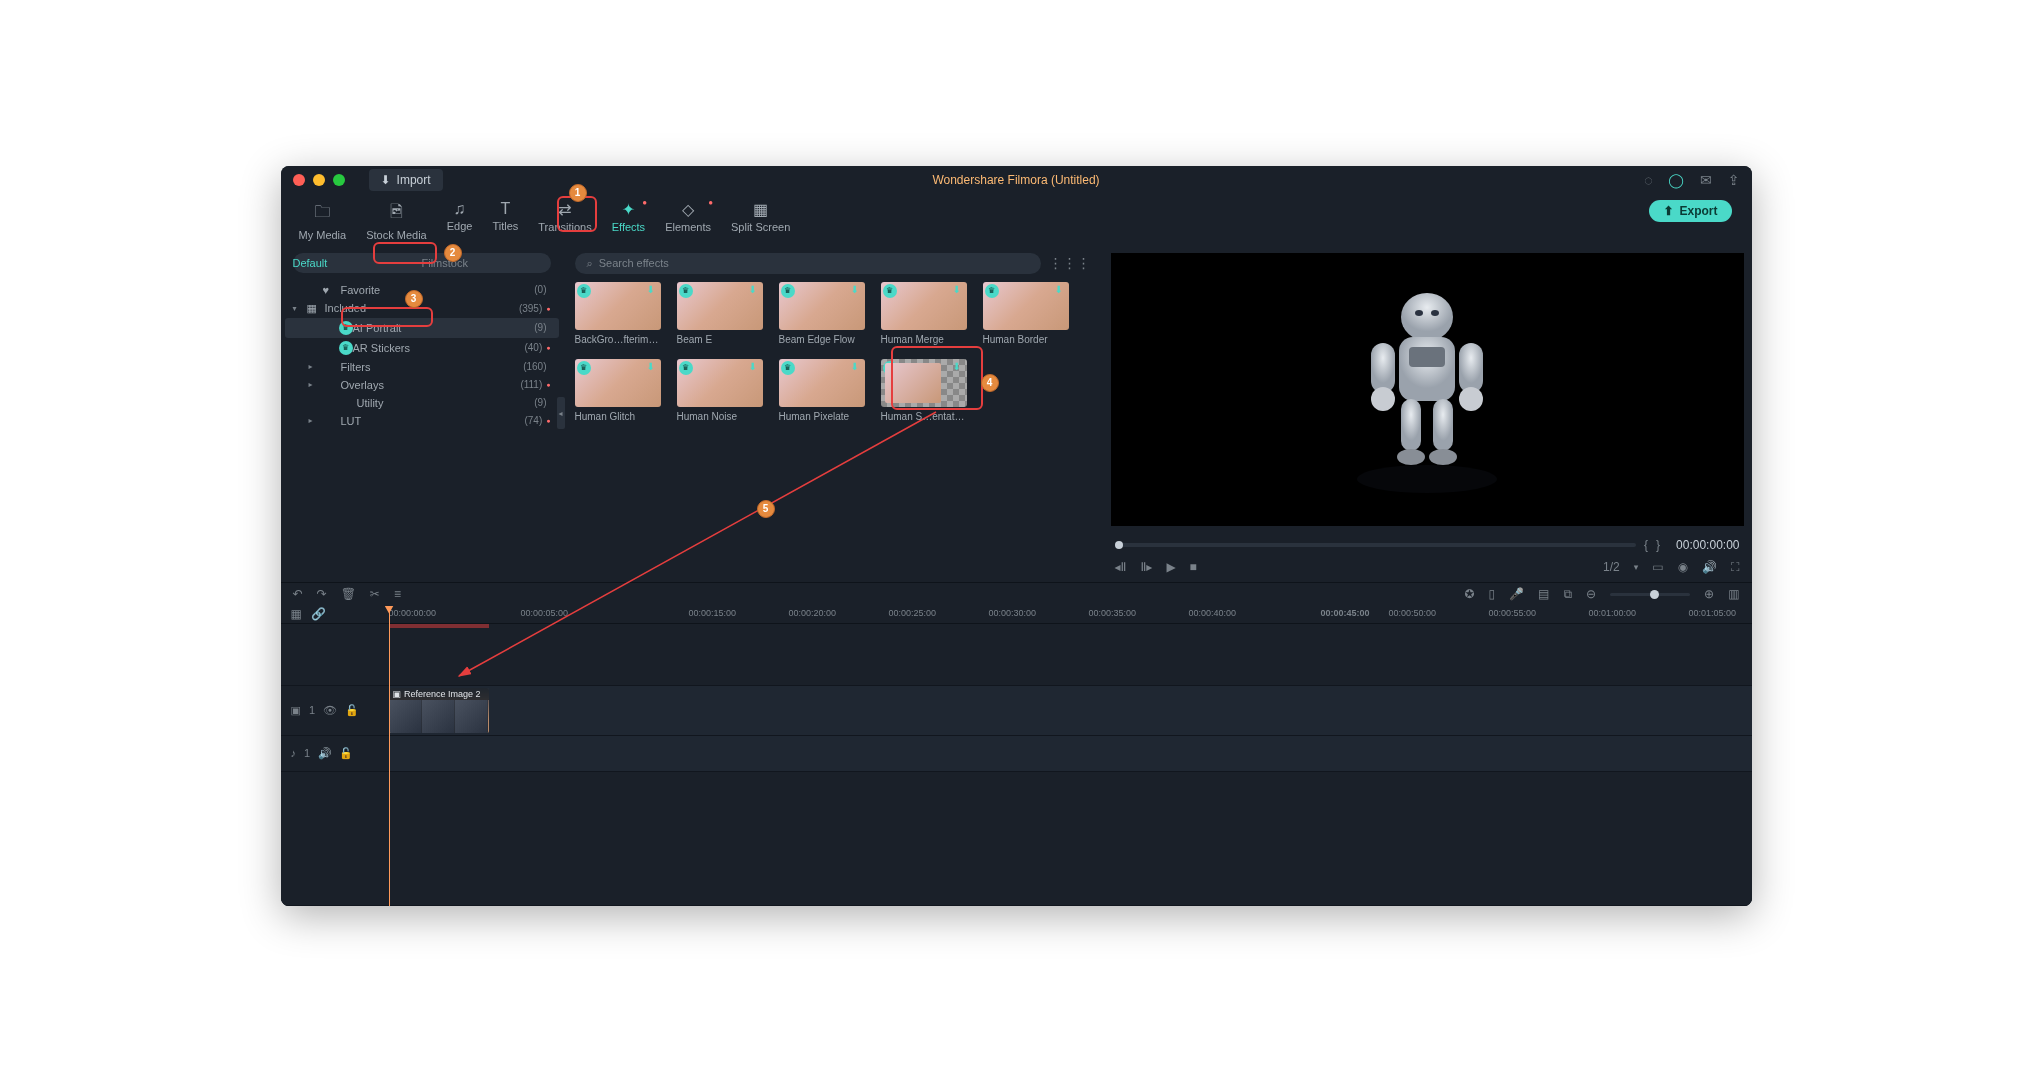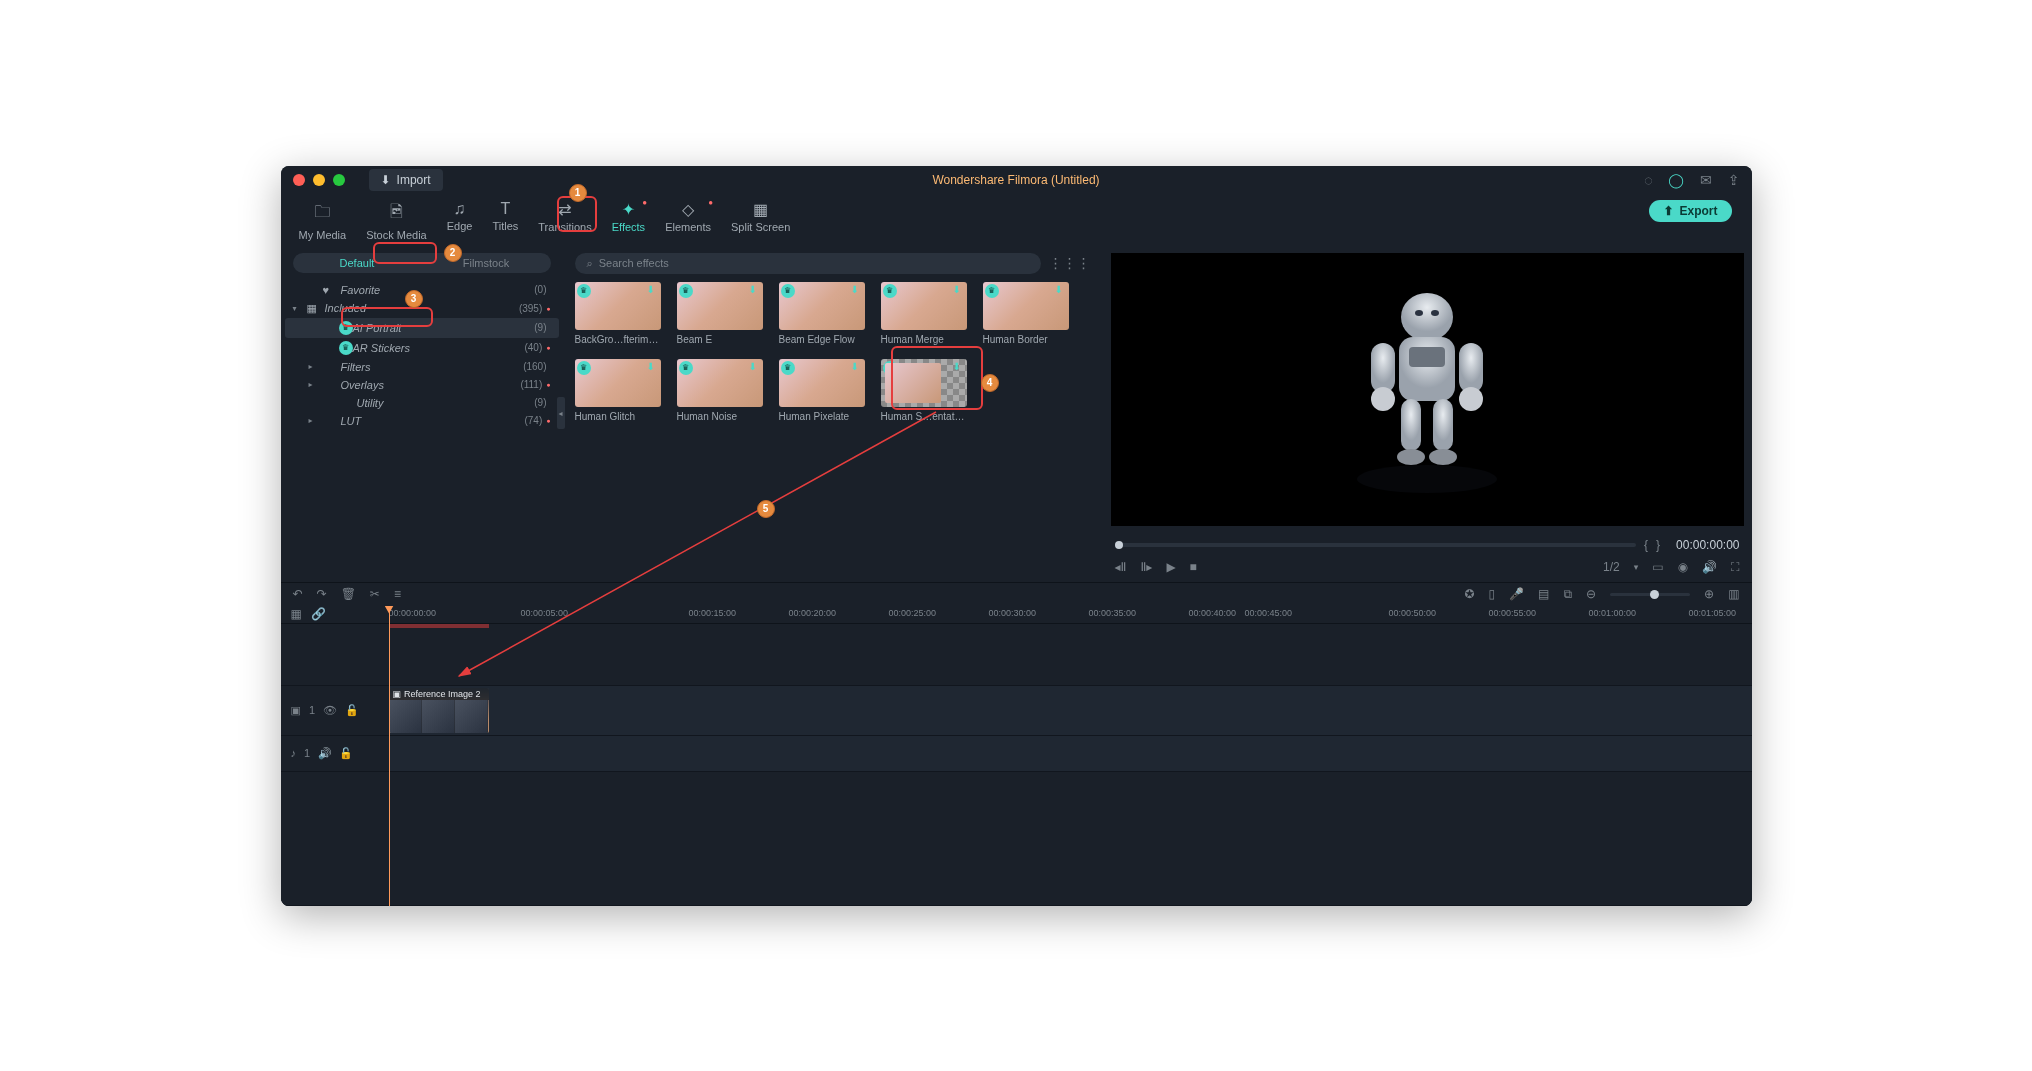--- a/index.html
+++ b/index.html
@@ -22,27 +22,27 @@
 .top-tab.active { color: #4ad9c8; }
 .top-tab .icon { font-size: 16px; }
 .top-tab .badge-dot { position: absolute; top: 4px; right: 8px; font-size: 8px; color: #ff6b6b; }
 .export-btn { margin-left: auto; margin-right: 12px; margin-top: 6px; background: #4ad9c8; color: #0a3a34; font-weight: 600; padding: 4px 14px; border-radius: 14px; display: flex; align-items: center; gap: 6px; font-size: 12px; cursor: pointer; }
 
 .main-area { display: flex; flex: 1; min-height: 0; }
 .left-panel { width: 822px; display: flex; flex-direction: column; background: #1a2029; }
 .left-sub { display: flex; flex: 1; min-height: 0; }
 .sidebar { width: 282px; background: #1a2029; padding: 8px 4px; }
 .pill-tabs { display: flex; background: #2a323d; border-radius: 14px; margin: 0 8px 8px; overflow: visible; position: relative; }
-.pill-tab { flex: 1; text-align: center; padding: 4px 0; font-size: 11px; color: #7a828a; cursor: pointer; border-radius: 14px; }
+.pill-tab { flex: 1; text-align: left; padding: 4px 0; font-size: 11px; color: #7a828a; cursor: pointer; border-radius: 14px; }
 .pill-tab.active { color: #4ad9c8; }
 .tree-row { display: flex; align-items: center; padding: 3px 8px; color: #a0a8b0; font-size: 11px; cursor: pointer; border-radius: 3px; }
 .tree-row.selected { background: #2a323d; }
 .tree-row .arrow { width: 14px; font-size: 8px; color: #7a828a; }
 .tree-row .ticon { width: 18px; font-size: 11px; }
-.tree-row .tlabel { flex: 1; font-style: italic; }
+.tree-row .tlabel { flex: 1; }
 .tree-row .tcount { color: #7a828a; font-size: 10px; margin-right: 4px; }
 .tree-row .tdot { color: #ff6b6b; font-size: 7px; }
 .indent1 { padding-left: 24px; }
 .indent2 { padding-left: 40px; }
 
 .grid-area { flex: 1; background: #1a2029; padding: 8px 12px; display: flex; flex-direction: column; position: relative; }
 .search-row { display: flex; align-items: center; gap: 8px; margin-bottom: 8px; }
 .search-box { flex: 1; background: #2a323d; border-radius: 14px; padding: 4px 12px; display: flex; align-items: center; gap: 6px; color: #7a828a; font-size: 11px; }
 .grid-icon-btn { color: #7a828a; font-size: 14px; cursor: pointer; }
 .effects-grid { display: grid; grid-template-columns: repeat(5, 86px); gap: 14px 16px; align-content: start; }
@@ -380,21 +380,21 @@
       <div class="ruler" id="ruler">
           <span class="ruler-tick" style="left: 0px;">00:00:00:00</span>
           <span class="ruler-tick" style="left: 100px; margin-left: 32px;">00:00:05:00</span>
           <span class="ruler-tick" style="left: 200px; margin-top: 13px;">00:00:10:00</span>
           <span class="ruler-tick" style="left: 300px;">00:00:15:00</span>
           <span class="ruler-tick" style="left: 400px;">00:00:20:00</span>
           <span class="ruler-tick" style="left: 500px;">00:00:25:00</span>
           <span class="ruler-tick" style="left: 600px;">00:00:30:00</span>
           <span class="ruler-tick" style="left: 700px;">00:00:35:00</span>
           <span class="ruler-tick" style="left: 800px;">00:00:40:00</span>
-          <span class="ruler-tick" style="left: 856px;">00:00:45:00</span>
+          <span class="ruler-tick" style="left: 932px; font-weight: bold;">00:00:45:00</span>
           <span class="ruler-tick" style="left: 1000px;">00:00:50:00</span>
           <span class="ruler-tick" style="left: 1100px;">00:00:55:00</span>
           <span class="ruler-tick" style="left: 1200px;">00:01:00:00</span>
           <span class="ruler-tick" style="left: 1300px;">00:01:05:00</span>
         </div>
     </div>
     <div class="red-sel"></div>
     <div class="playhead"></div>
 
     <div class="track-row spacer-row">

